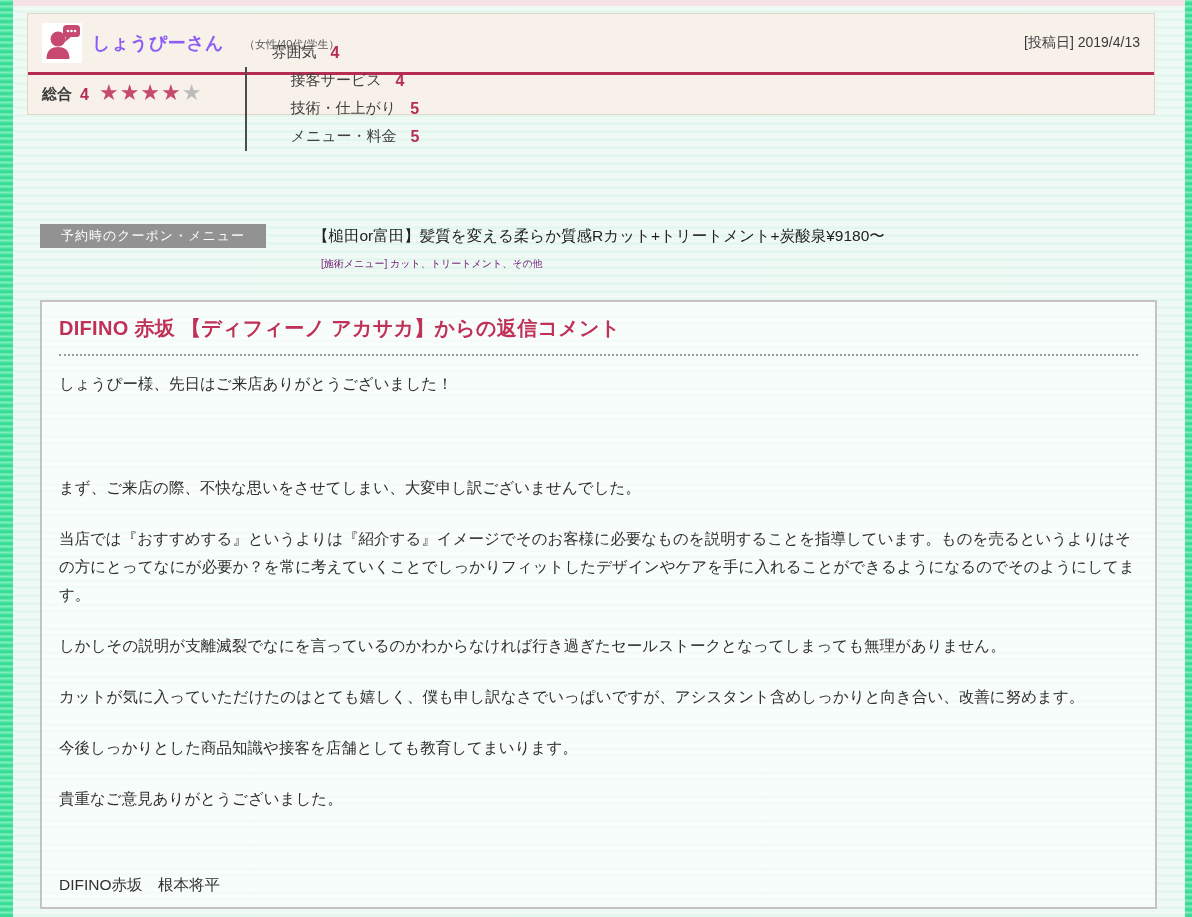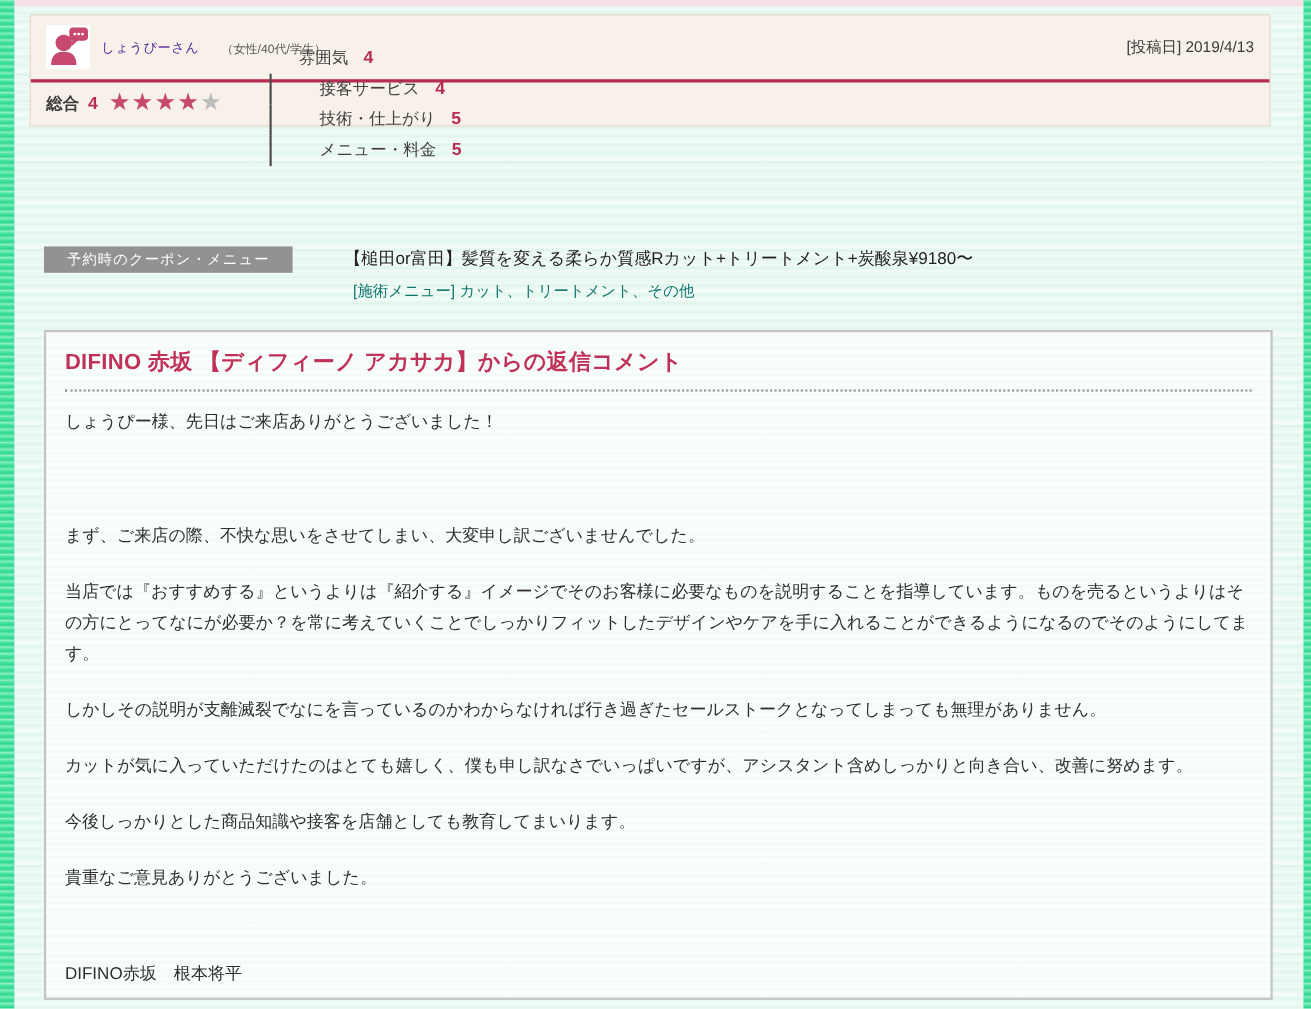--- a/index.html
+++ b/index.html
@@ -31,21 +31,21 @@
 
   .top-pink-band { position:absolute; left:0; right:0; top:0; height:6px; background:#f6e1e6; }
 
   
   .review-card {
     position:absolute; left:14px; top:13px; width:1128px;
     background:#f7f1e9; border:1px solid #e1d8ca;
   }
   .user-row { display:flex; align-items:center; padding:9px 14px; height:58px; }
   .avatar { width:40px; height:40px; background:#fff; flex:0 0 40px; }
-  .user-name { font-size:12px; font-weight:normal; color:#4c1d95; margin-left:10px; letter-spacing:0.5px; }
+  .user-name { font-size:18px; font-weight:bold; color:#8b5cf6; margin-left:10px; letter-spacing:0.5px; }
   .user-profile { font-size:11px; color:#5a5a5a; margin-left:20px; padding-top:3px; }
   .posted { margin-left:auto; font-size:14px; color:#3a3a3a; }
   .crimson-divider { height:3px; background:#b72d51; }
 
   .rating-row { display:flex; align-items:center; padding:7px 14px; height:39px; }
   .overall { display:flex; align-items:center; }
   .overall-label { font-size:15px; font-weight:bold; color:#3a3a3a; }
   .overall-value { font-size:16px; font-weight:bold; color:#b72d51; margin-left:8px; }
   .stars { margin-left:10px; font-size:22px; letter-spacing:1px; line-height:1; padding-bottom:3px;}
   .stars-filled { color:#c64a69; }
@@ -64,21 +64,21 @@
 
   
   .coupon-row { position:absolute; left:27px; top:224px; width:1110px; display:flex; align-items:flex-start; }
   .coupon-label {
     background:#929292; color:#fff; font-size:13px;
     width:226px; height:24px; line-height:24px; text-align:center;
     flex:0 0 226px; letter-spacing:1px;
   }
   .coupon-texts { margin-left:47px; }
   .menu-title { font-size:15.5px; color:#222; line-height:24px; }
-  .menu-detail { font-size:14px; color:#0f766e; line-height:22px; margin-top:5px; margin-left:8px; }
+  .menu-detail { font-size:10px; color:#701a75; line-height:22px; margin-top:5px; margin-left:8px; }
 
   
   .reply-box {
     position:absolute; left:27px; top:300px; width:1117px; height:609px;
     border:2px solid #c3c3c3;
     background-color:rgba(255,255,255,0.55);
     background-image:repeating-linear-gradient(180deg,
       rgba(255,255,255,0.6) 0px, rgba(236,250,244,0.35) 3px, rgba(255,255,255,0.5) 6px);
     padding:13px 17px;
   }

